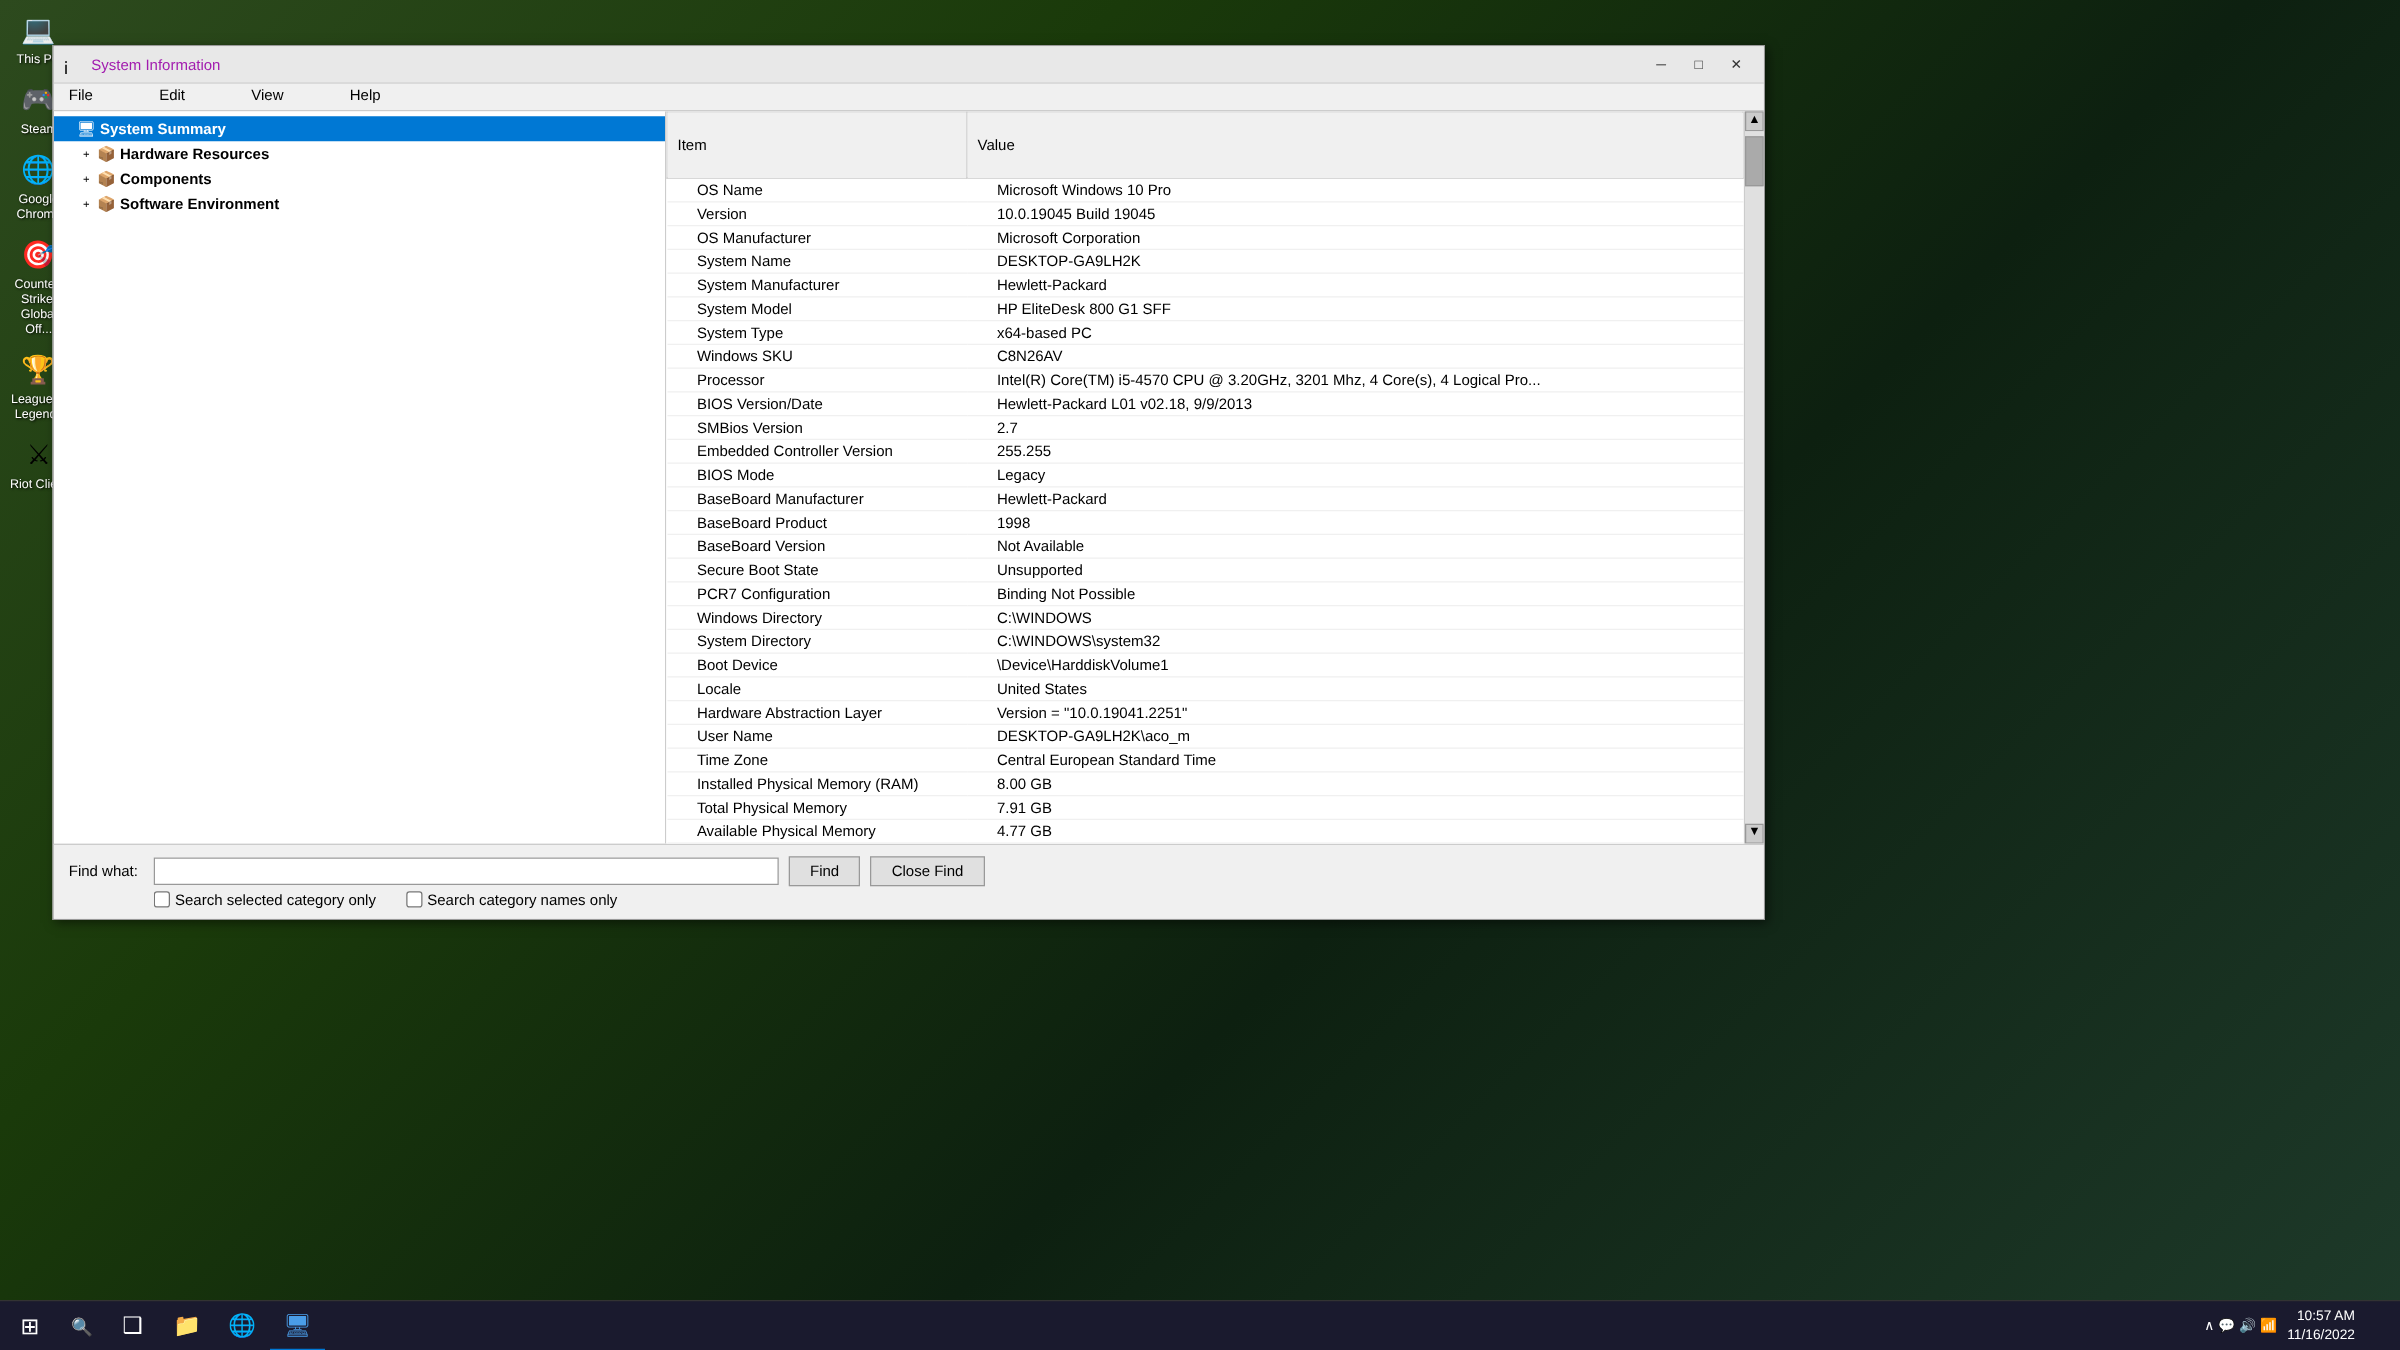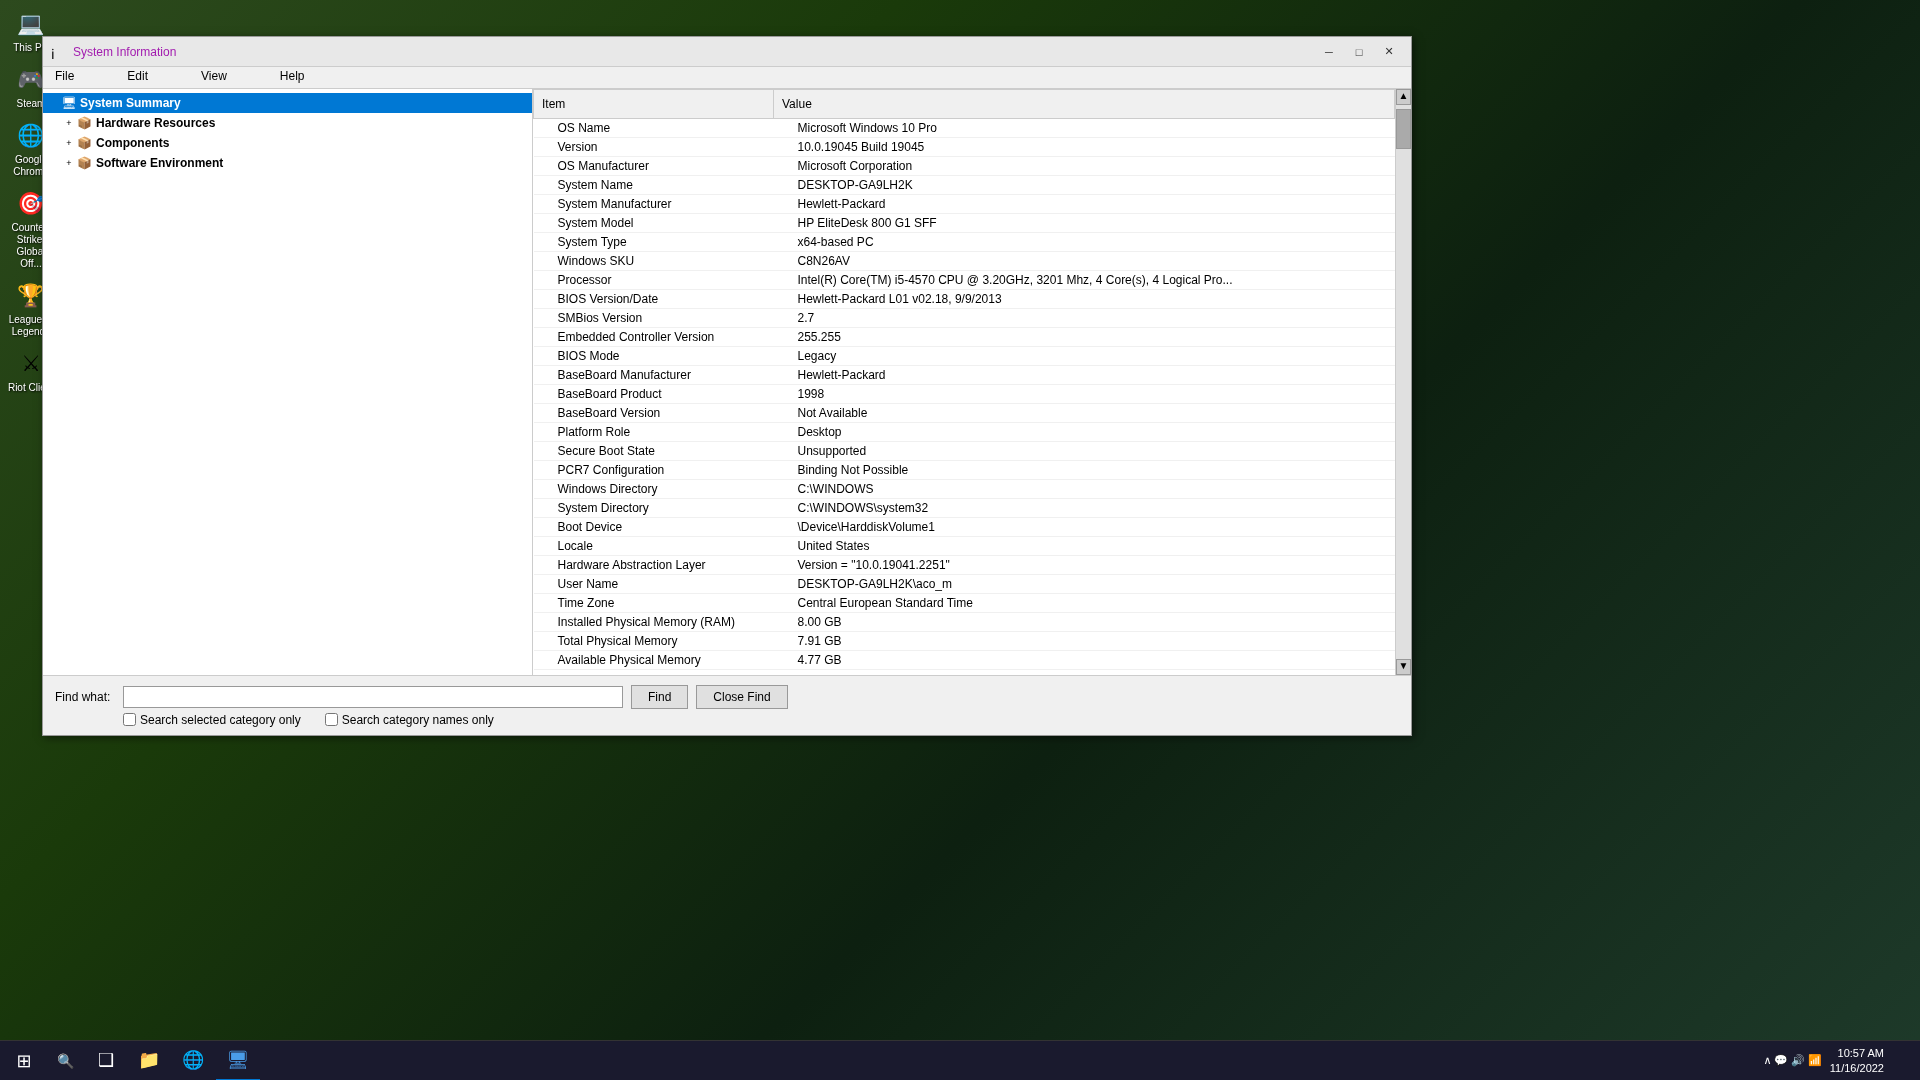--- a/index.html
+++ b/index.html
@@ -243,21 +243,21 @@
       overflow: auto;
       position: relative;
     }
     .data-table {
       width: 100%;
       border-collapse: collapse;
     }
     .data-table th {
       background: #f0f0f0;
       border: 1px solid #ccc;
-      padding: 7px 8px;
+      padding: 19px 8px;
       text-align: left;
       font-size: 12px;
       font-weight: normal;
       position: sticky;
       top: 0;
     }
     .data-table td {
       border-bottom: 1px solid #f0f0f0;
       padding: 2px 24px;
       font-size: 12px;
@@ -466,24 +466,20 @@
             </tr>
             <tr>
               <td>BaseBoard Product</td>
               <td>1998</td>
             </tr>
             <tr>
               <td>BaseBoard Version</td>
               <td>Not Available</td>
             </tr>
             <tr>
-              <td>Platform Role</td>
-              <td>Desktop</td>
-            </tr>
-            <tr>
               <td>Secure Boot State</td>
               <td>Unsupported</td>
             </tr>
             <tr>
               <td>PCR7 Configuration</td>
               <td>Binding Not Possible</td>
             </tr>
             <tr>
               <td>Windows Directory</td>
               <td>C:\WINDOWS</td>

